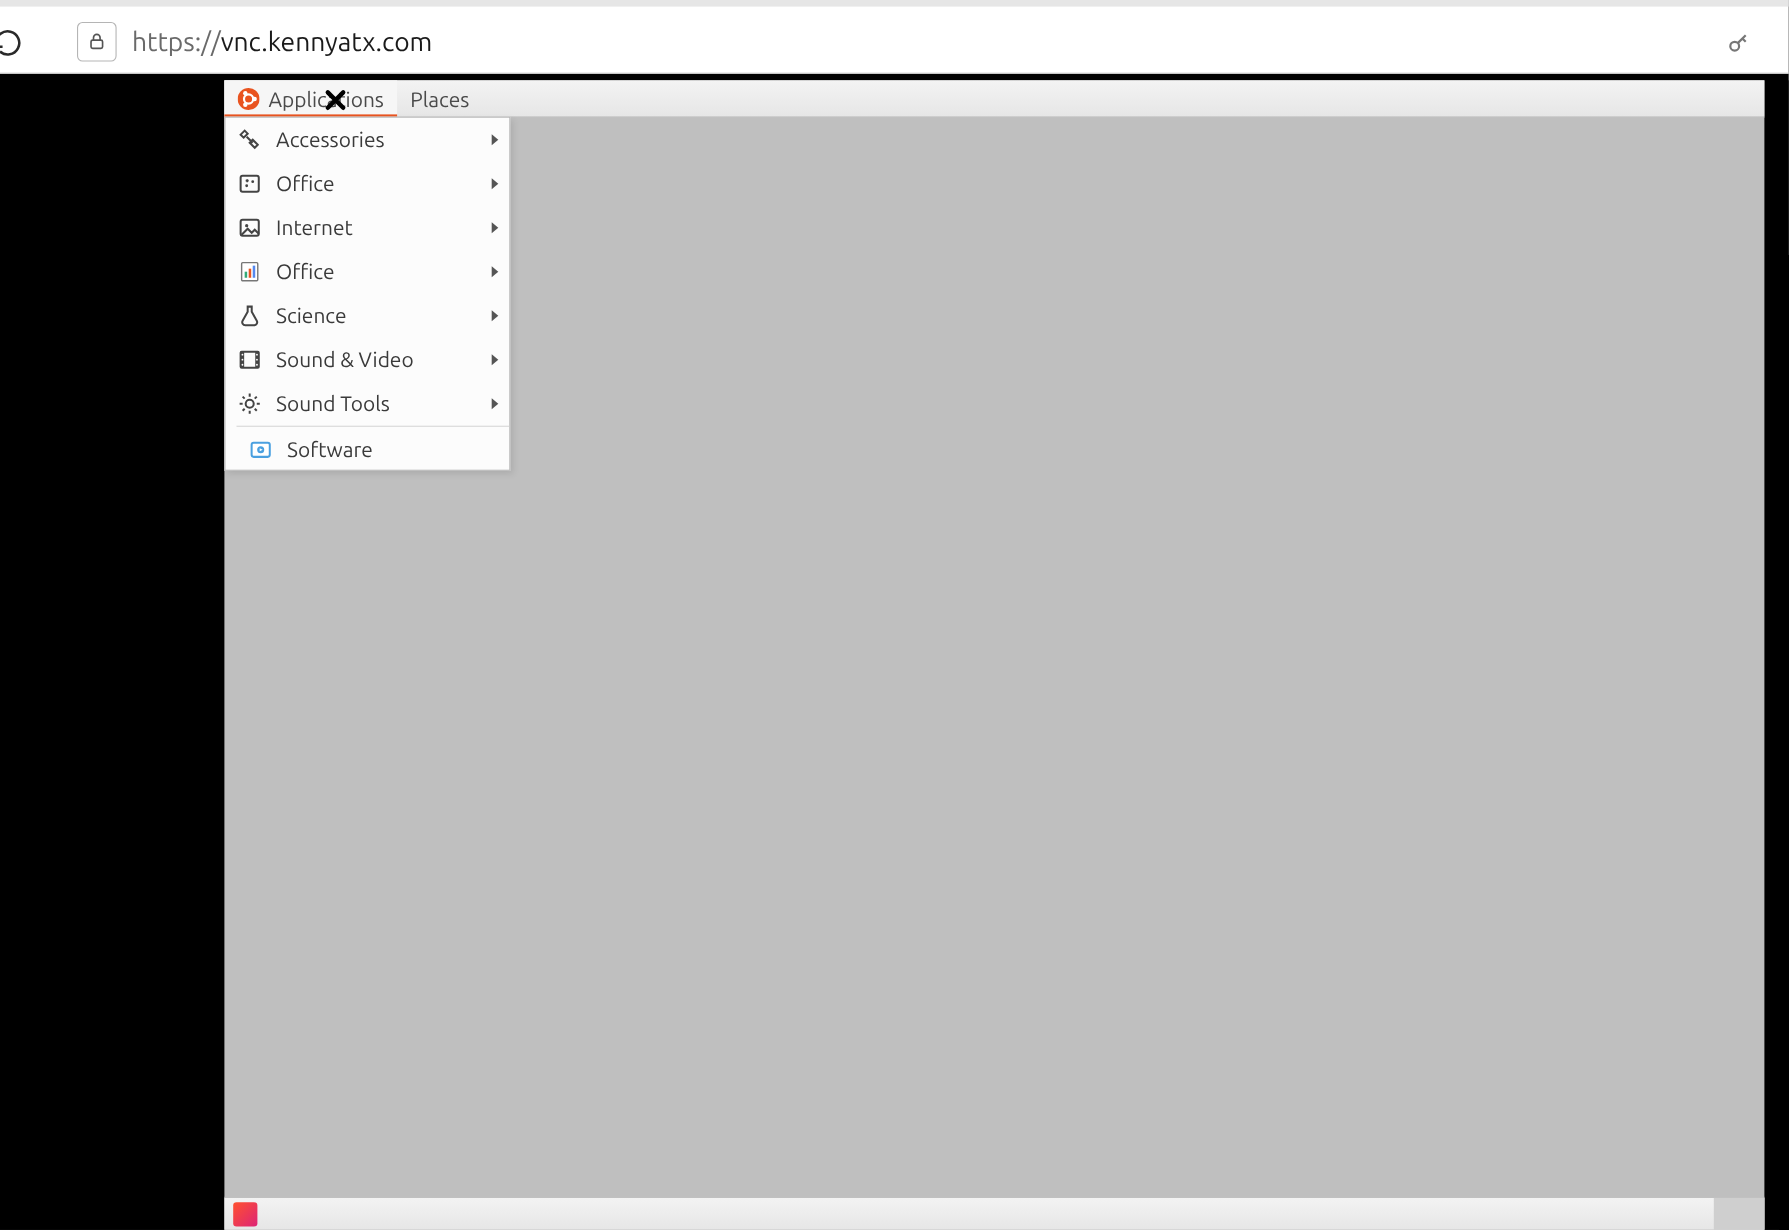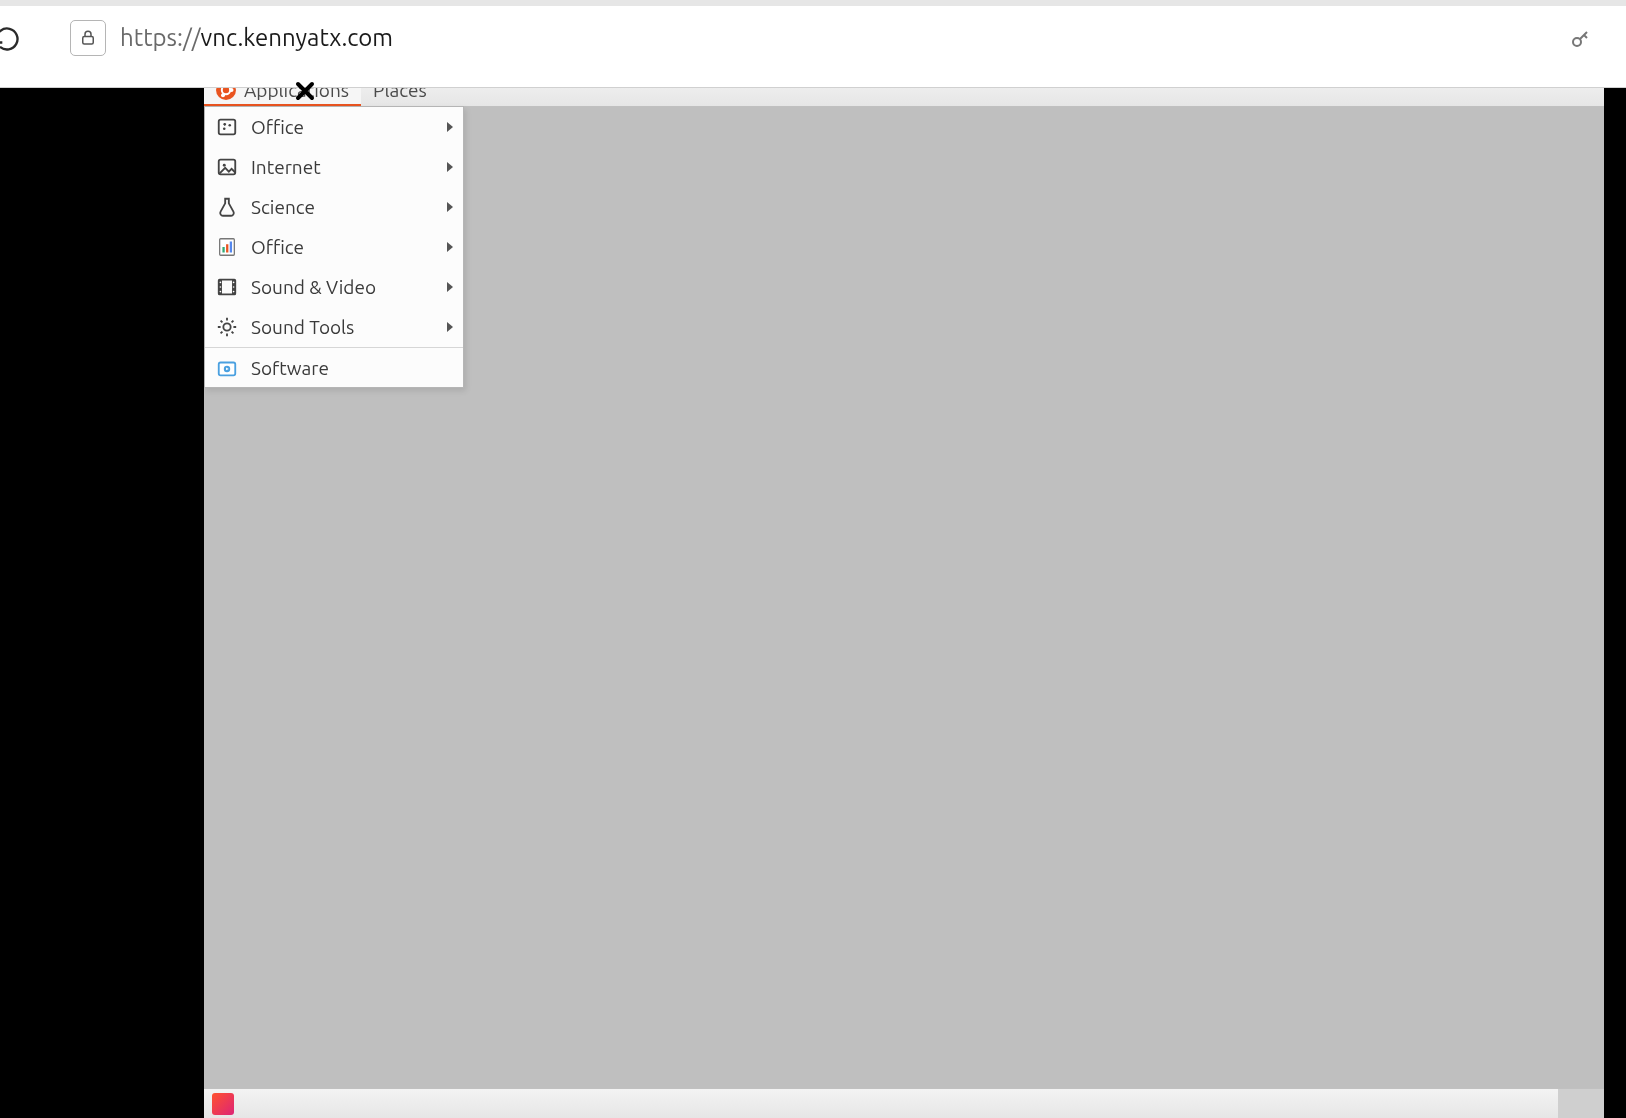--- a/index.html
+++ b/index.html
@@ -3,21 +3,21 @@
 <meta charset="utf-8">
 <style>
   * { box-sizing: border-box; margin: 0; padding: 0; }
   html, body { width: 1626px; height: 1118px; overflow: hidden; font-family: "Segoe UI", "Ubuntu", sans-serif; }
   body { background: #000; }
 
   
   .browser-chrome {
     position: absolute;
     left: 0; top: 0; right: 0;
-    height: 88px;
+    height: 67px;
     background: #ffffff;
     border-bottom: 1px solid #d0d0d0;
     display: flex;
     align-items: center;
     z-index: 10;
   }
   .browser-chrome .top-strip {
     position: absolute; top: 0; left: 0; right: 0; height: 6px;
     background: #e6e6e6;
   }
@@ -125,21 +125,21 @@
   .menu-item {
     display: flex;
     align-items: center;
     height: 40px;
     padding: 0 10px;
     font-size: 19px;
     color: #3a3a3a;
     position: relative;
     cursor: pointer;
   }
-  .menu-sep { border-top: 1px solid #d6d6d6; }
+  .menu-sep { border-top: 1px solid #d6d6d6; margin-left: 10px; }
   .menu-icon {
     width: 24px; height: 24px;
     margin-right: 12px;
     display:flex;align-items:center;justify-content:center;
     flex-shrink:0;
   }
   .menu-label { flex: 1; }
   .submenu-arrow {
     width: 0; height: 0;
     border-top: 5px solid transparent;
@@ -229,20 +229,29 @@
         <svg width="22" height="22" viewBox="0 0 22 22">
           <path d="M4 4 L18 18 M18 4 L4 18" stroke="#000" stroke-width="4" stroke-linecap="round"></path>
         </svg>
       </div>
     </div>
 
     <div class="dropdown" id="apps-dropdown">
         <div class="menu-item">
           <span class="menu-icon">
             <svg width="22" height="22" viewBox="0 0 24 24">
+              <path d="M7 3l-4 4 3 3 4-4zM9 9l6 6M20 17l-3 3-5-5 3-3z" fill="none" stroke="#444" stroke-width="2"></path>
+            </svg>
+          </span>
+          <span class="menu-label">Accessories</span>
+          <span class="submenu-arrow"></span>
+        </div>
+        <div class="menu-item">
+          <span class="menu-icon">
+            <svg width="22" height="22" viewBox="0 0 24 24">
               <rect x="3" y="4" width="18" height="16" rx="2" fill="none" stroke="#444" stroke-width="2"></rect>
               <circle cx="9" cy="14" r="1.4" fill="#444"></circle>
               <circle cx="15" cy="10" r="1.4" fill="#444"></circle>
               <path d="M8 9h3M9.5 7.5v3" stroke="#444" stroke-width="1.6"></path>
             </svg>
           </span>
           <span class="menu-label">Office</span>
           <span class="submenu-arrow"></span>
         </div>
         <div class="menu-item">
@@ -252,36 +261,36 @@
               <circle cx="9" cy="10" r="1.6" fill="#444"></circle>
               <path d="M4 19l6-6 4 4 3-3 4 4" fill="none" stroke="#444" stroke-width="2"></path>
             </svg>
           </span>
           <span class="menu-label">Internet</span>
           <span class="submenu-arrow"></span>
         </div>
         <div class="menu-item">
           <span class="menu-icon">
             <svg width="22" height="22" viewBox="0 0 24 24">
-              <path d="M10 3h4v5l5 9a3 3 0 0 1-2.6 4.5H7.6A3 3 0 0 1 5 17l5-9z" fill="none" stroke="#444" stroke-width="2"></path>
-            </svg>
-          </span>
-          <span class="menu-label">Science</span>
-          <span class="submenu-arrow"></span>
-        </div>
-        <div class="menu-item">
-          <span class="menu-icon">
-            <svg width="22" height="22" viewBox="0 0 24 24">
               <rect x="4" y="3" width="16" height="18" rx="1" fill="#fff" stroke="#777" stroke-width="1.4"></rect>
               <rect x="7" y="12" width="2.5" height="6" fill="#3a7"></rect>
               <rect x="11" y="9" width="2.5" height="9" fill="#e95420"></rect>
               <rect x="15" y="6" width="2.5" height="12" fill="#58e"></rect>
             </svg>
           </span>
           <span class="menu-label">Office</span>
+          <span class="submenu-arrow"></span>
+        </div>
+        <div class="menu-item">
+          <span class="menu-icon">
+            <svg width="22" height="22" viewBox="0 0 24 24">
+              <path d="M10 3h4v5l5 9a3 3 0 0 1-2.6 4.5H7.6A3 3 0 0 1 5 17l5-9z" fill="none" stroke="#444" stroke-width="2"></path>
+            </svg>
+          </span>
+          <span class="menu-label">Science</span>
           <span class="submenu-arrow"></span>
         </div>
         <div class="menu-item">
           <span class="menu-icon">
             <svg width="22" height="22" viewBox="0 0 24 24">
               <rect x="3" y="4" width="18" height="16" rx="1" fill="none" stroke="#444" stroke-width="2"></rect>
               <rect x="3" y="4" width="3.5" height="16" fill="#444"></rect>
               <rect x="17.5" y="4" width="3.5" height="16" fill="#444"></rect>
               <circle cx="4.8" cy="7" r="0.9" fill="#fff"></circle>
               <circle cx="4.8" cy="12" r="0.9" fill="#fff"></circle>

